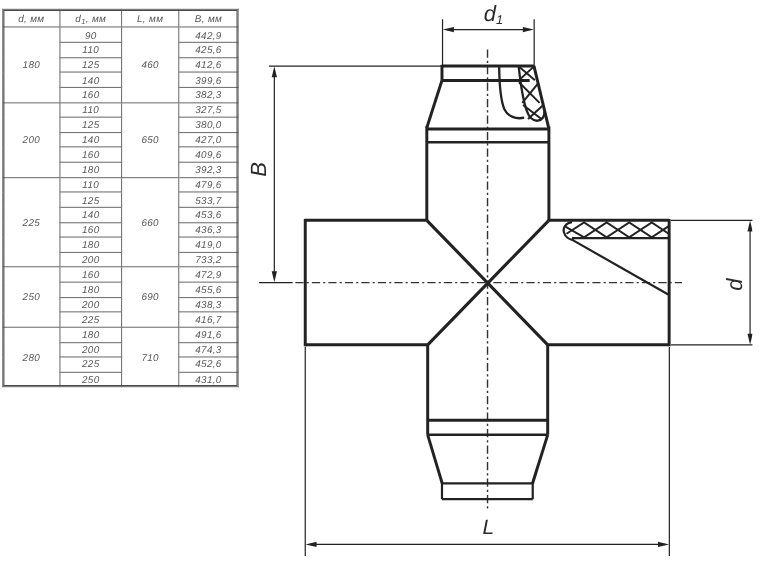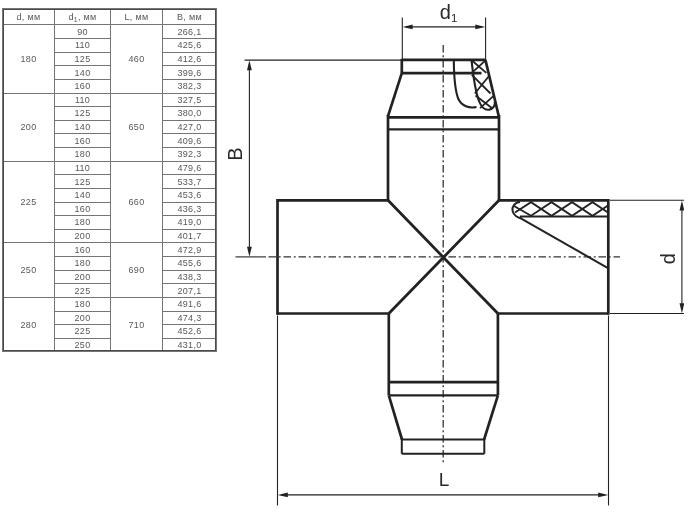--- a/index.html
+++ b/index.html
@@ -1,17 +1,17 @@
 <!DOCTYPE html>
 <html><head>
 <meta charset="utf-8">
 <style>
 html,body{margin:0;padding:0;background:#ffffff;}
 #page{position:relative;will-change:transform;-webkit-font-smoothing:antialiased;width:684px;height:514px;background:#ffffff;overflow:hidden;
-  font-family:"Liberation Sans",sans-serif;}
+  font-family:"Liberation Sans",sans-serif;font-style:italic;}
 #tbl{position:absolute;left:2px;top:8px;border-collapse:collapse;table-layout:fixed;
   color:#585858;font-size:9px;letter-spacing:0.3px;text-align:center;}
 #tbl td,#tbl th{border:1px solid #757575;padding:0;margin:0;font-weight:normal;
   vertical-align:middle;overflow:hidden;white-space:nowrap;}
 #tbl{border:1px solid #4a4a4a;outline:1px solid #4a4a4a;outline-offset:-2px;}
 #tbl tr.h{height:16.4px;}
 #tbl tr{height:13.63px;}
 sub.s{font-size:7px;vertical-align:-2px;line-height:0;}
 #drawing{position:absolute;left:0;top:0;}
 </style>
@@ -30,21 +30,21 @@
         <tr class="h">
           <th>d, мм</th>
           <th>d<sub class="s">1</sub>, мм</th>
           <th>L, мм</th>
           <th>B, мм</th>
         </tr>
 <tr>
           <td rowspan="5">180</td>
           <td>90</td>
           <td rowspan="5">460</td>
-          <td>266,1</td>
+          <td>442,9</td>
         </tr>
 <tr>
           <td>110</td>
           <td>425,6</td>
         </tr>
 <tr>
           <td>125</td>
           <td>412,6</td>
         </tr>
 <tr>
@@ -94,39 +94,39 @@
 <tr>
           <td>160</td>
           <td>436,3</td>
         </tr>
 <tr>
           <td>180</td>
           <td>419,0</td>
         </tr>
 <tr>
           <td>200</td>
-          <td>401,7</td>
+          <td>733,2</td>
         </tr>
 <tr>
           <td rowspan="4">250</td>
           <td>160</td>
           <td rowspan="4">690</td>
           <td>472,9</td>
         </tr>
 <tr>
           <td>180</td>
           <td>455,6</td>
         </tr>
 <tr>
           <td>200</td>
           <td>438,3</td>
         </tr>
 <tr>
           <td>225</td>
-          <td>207,1</td>
+          <td>416,7</td>
         </tr>
 <tr>
           <td rowspan="4">280</td>
           <td>180</td>
           <td rowspan="4">710</td>
           <td>491,6</td>
         </tr>
 <tr>
           <td>200</td>
           <td>474,3</td>

